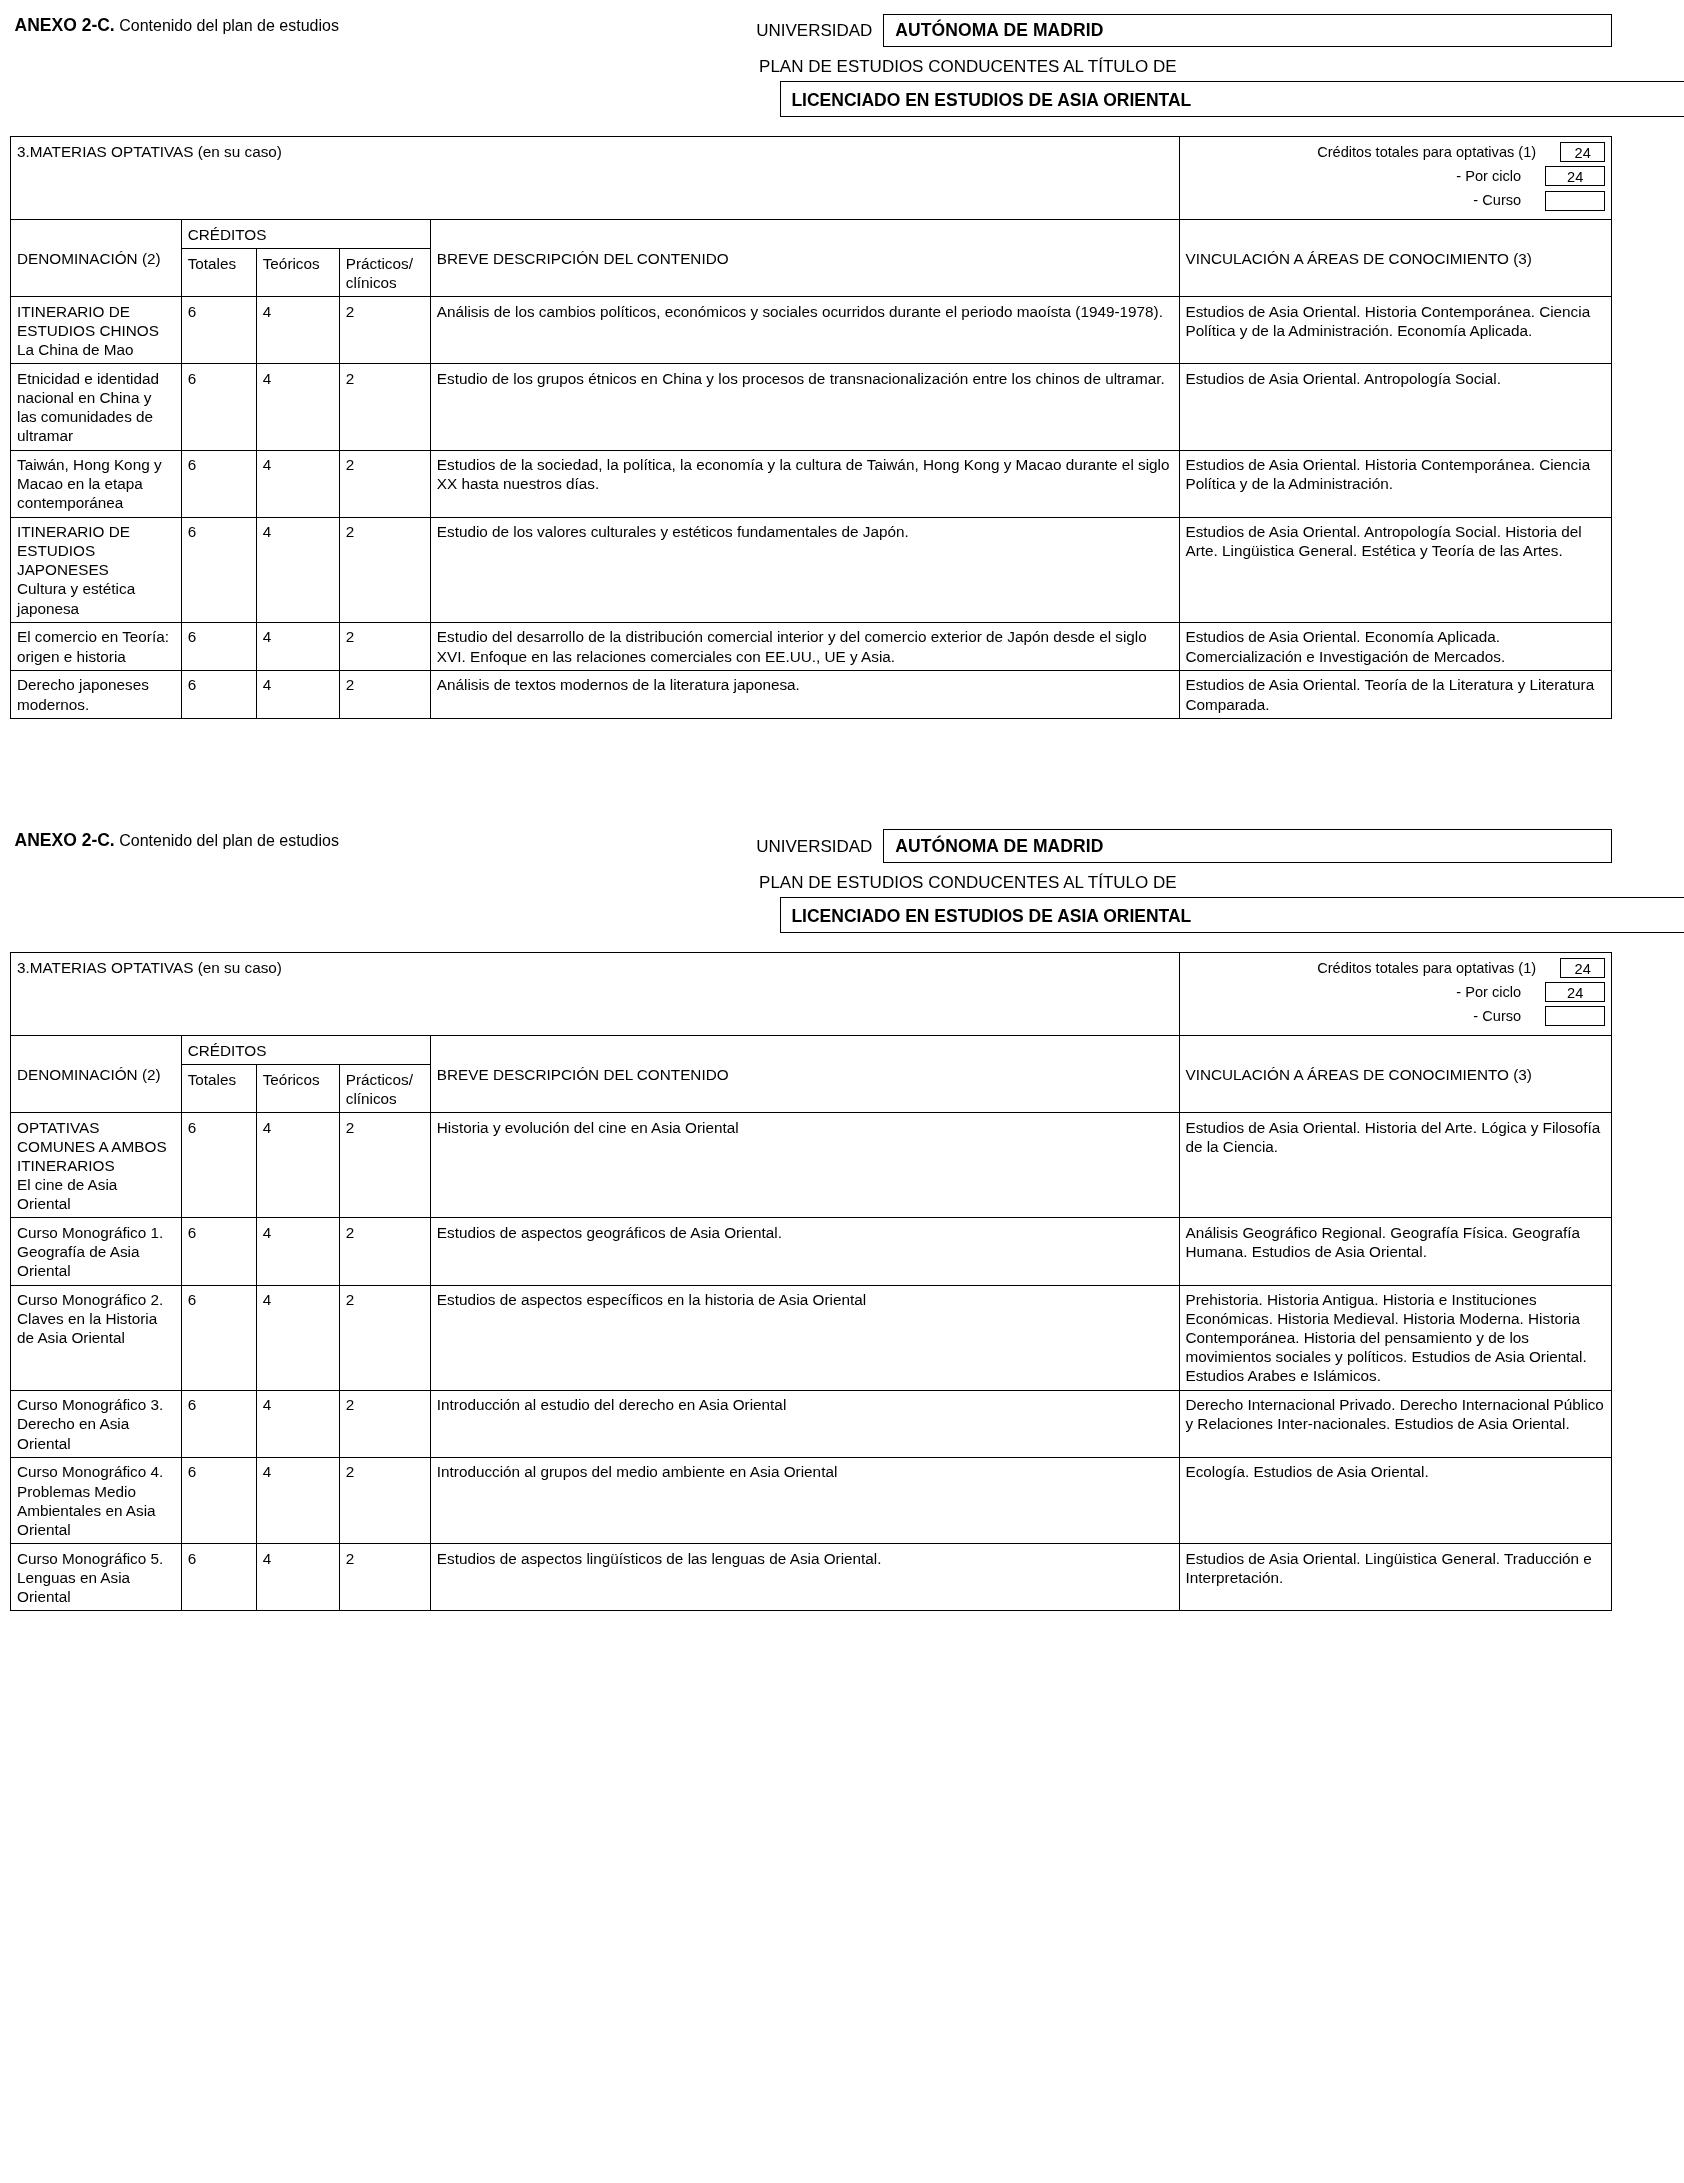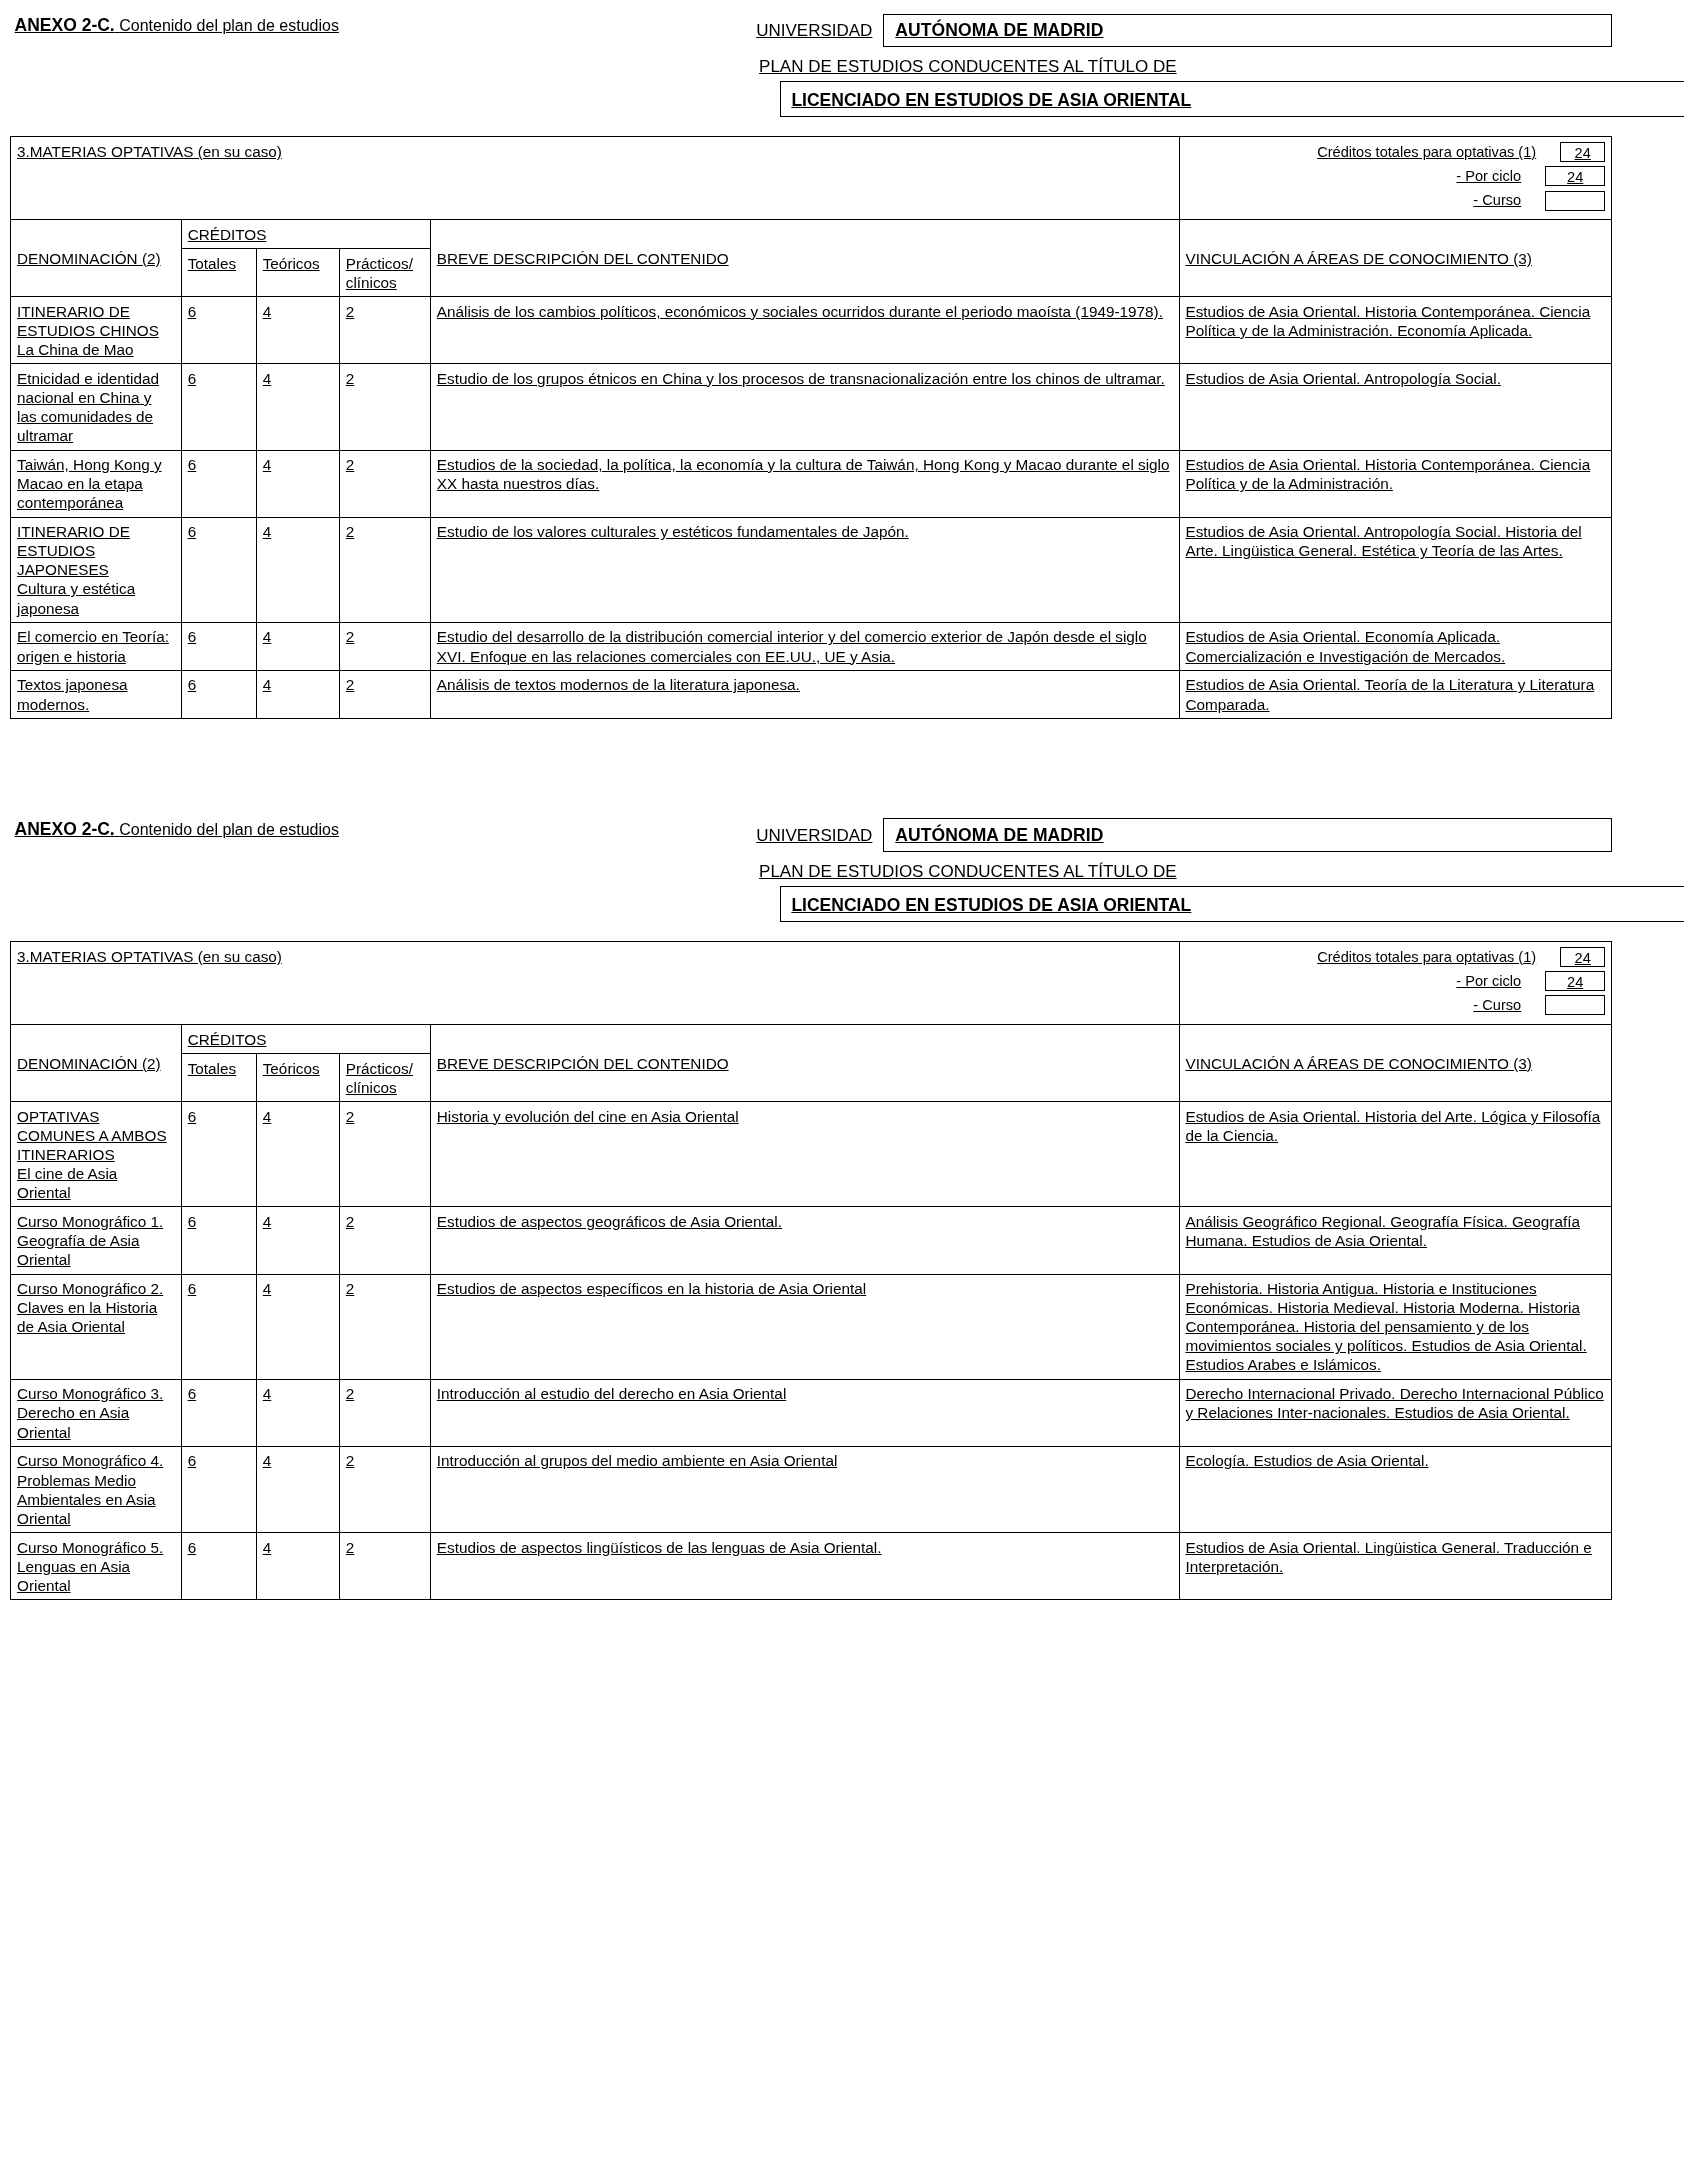--- a/index.html
+++ b/index.html
@@ -9,21 +9,21 @@
     font-family: "Liberation Sans", sans-serif;
     color: #000000;
   }
   .page {
     width: 1685px;
     min-height: 2183px;
     position: relative;
     padding: 10.2px 73px 29px 10.2px;
   }
   
-  .doc-section { margin-bottom: 8px; text-decoration: underline; }
+  .doc-section { margin-bottom: 19px; }
   .anexo-line {
     font-size: 16px;
     line-height: 1.2;
     margin: 4.4px 0 0 4.4px;
   }
   .anexo-line .bold { font-weight: bold; font-size: 17.5px; }
   .univ-block {
     position: relative;
     margin-left: 746px;
     margin-top: -22px;
@@ -223,21 +223,21 @@
         </tr>
         <tr>
           <td class="cell-name">El comercio en Teoría: origen e historia</td>
           <td class="num">6</td>
           <td class="num">4</td>
           <td class="num">2</td>
           <td>Estudio del desarrollo de la distribución comercial interior y del comercio exterior de Japón desde el siglo XVI. Enfoque en las relaciones comerciales con EE.UU., UE y Asia.</td>
           <td>Estudios de Asia Oriental. Economía Aplicada. Comercialización e Investigación de Mercados.</td>
         </tr>
         <tr>
-          <td class="cell-name">Textos japonesa modernos.</td>
+          <td class="cell-name">Derecho japoneses modernos.</td>
           <td class="num">6</td>
           <td class="num">4</td>
           <td class="num">2</td>
           <td>Análisis de textos modernos de la literatura japonesa.</td>
           <td>Estudios de Asia Oriental. Teoría de la Literatura y Literatura Comparada.</td>
         </tr>
       </tbody>
     </table>
   </div>
 

